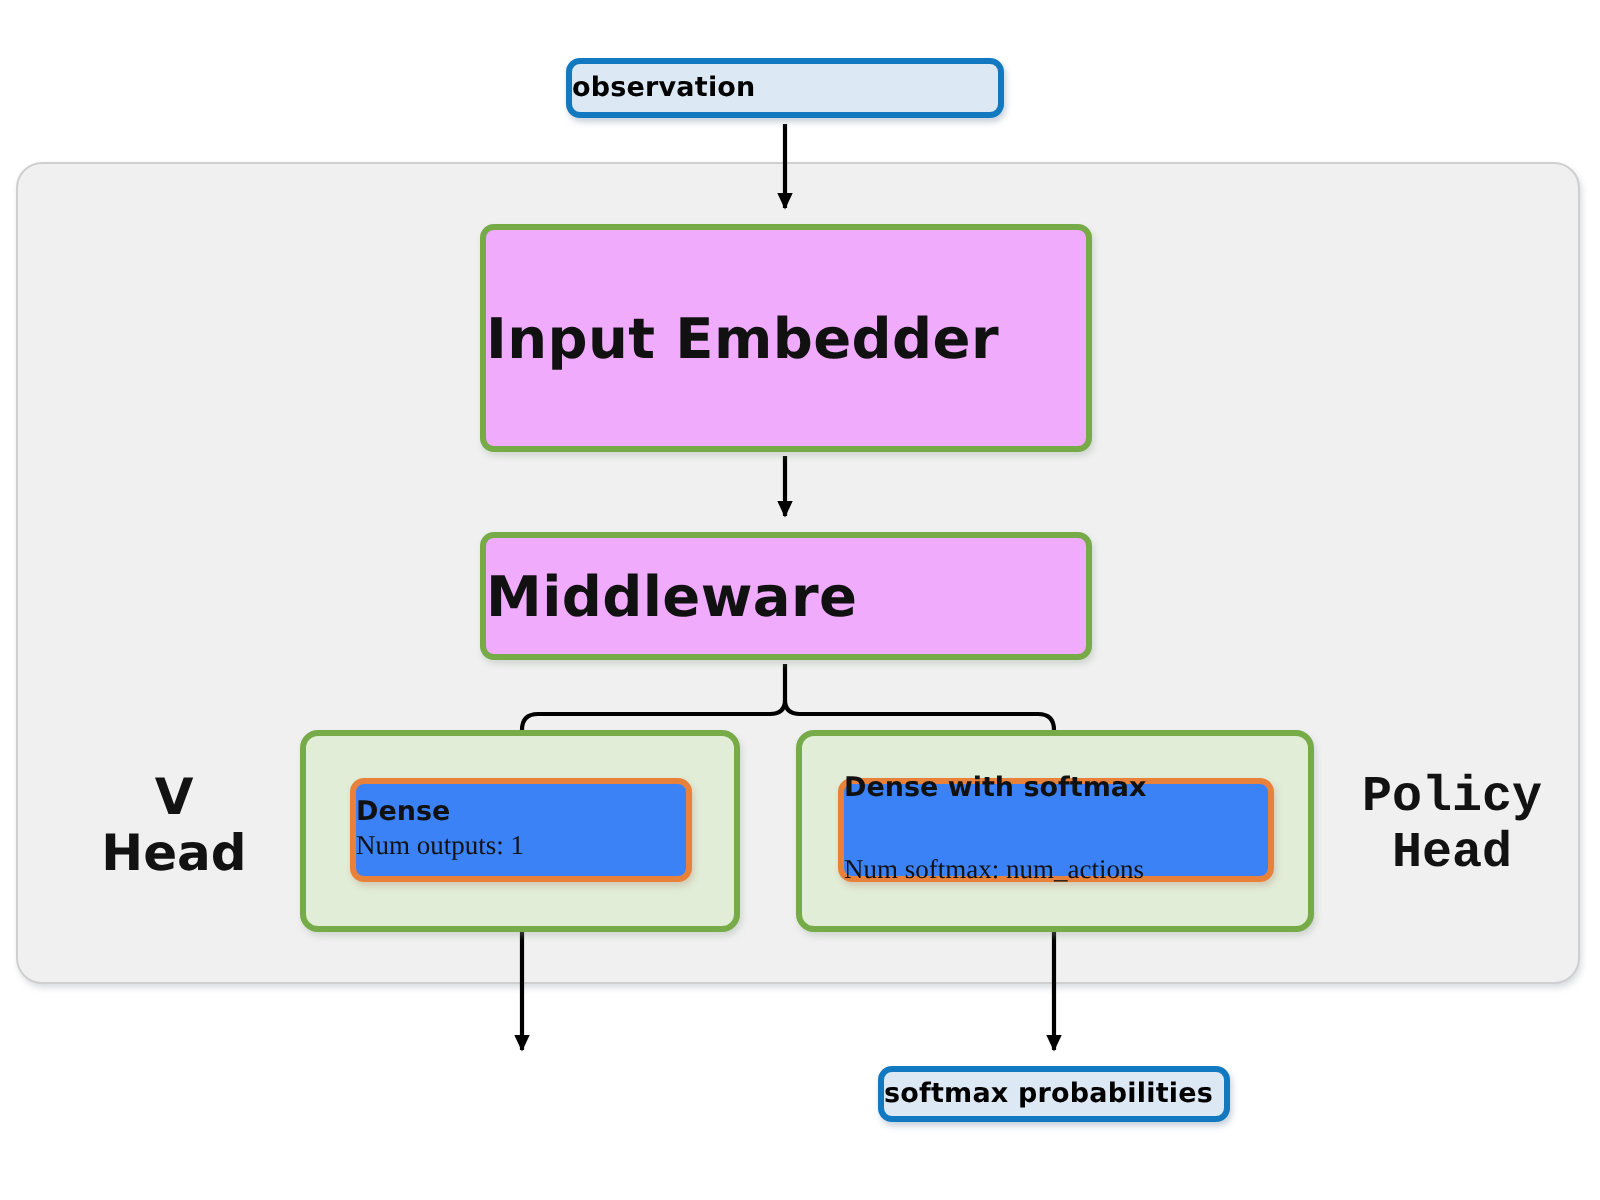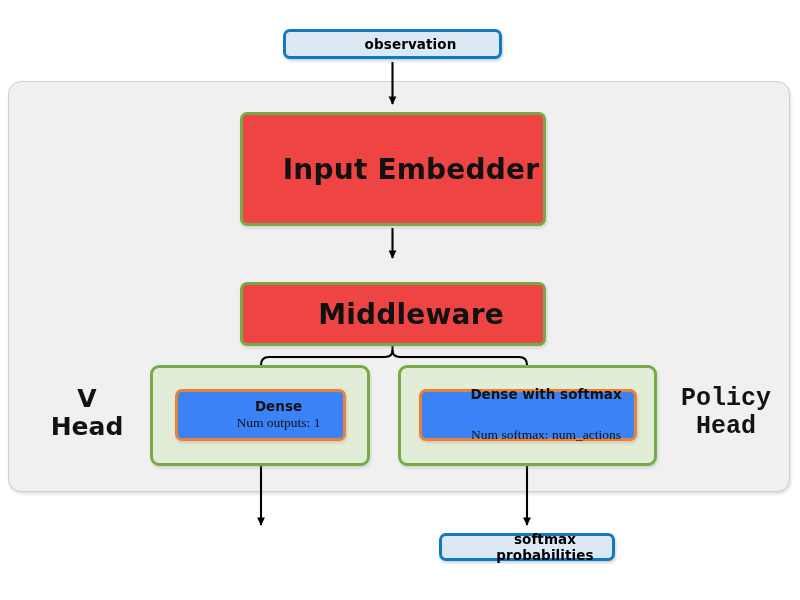--- a/index.html
+++ b/index.html
@@ -21,24 +21,23 @@
     top: 0;
     width: 800px;
     height: 600px;
     pointer-events: none;
   }
   .node {
     position: absolute;
     box-sizing: border-box;
     display: flex;
     flex-direction: column;
-    align-items: center;
+    align-items: flex-start;
     justify-content: center;
     text-align: center;
-    padding-left: 36px;
   }
 
   
   #outer-panel {
     left: 8px;
     top: 81px;
     width: 782px;
     height: 411px;
     background: #f0f0f0;
     border: 1px solid #cfcfcf;
@@ -53,21 +52,21 @@
     border-radius: 7px;
     color: #000000;
     font-size: 13.5px;
     font-weight: bold;
     letter-spacing: 0.1px;
     box-shadow: 1px 2px 3px rgba(130,150,175,0.45);
   }
 
   
   .green-box {
-    background: #ef4444;
+    background: #f0abfc;
     border: 3px solid #76ab48;
     border-radius: 7px;
     color: #111111;
     box-shadow: 1px 2px 3px rgba(150,165,150,0.35);
   }
   .green-box .big-label {
     font-size: 28px;
     font-weight: bold;
     letter-spacing: 0.2px;
   }
@@ -106,21 +105,21 @@
     text-align: center;
     font-size: 25px;
     font-weight: bold;
     color: #121212;
     line-height: 1.12;
     white-space: pre-line;
   }
 
   #observation-box { left: 283px; top: 29px;  width: 219px; height: 30px; }
   #input-embedder-box { left: 240px; top: 112px; width: 306px; height: 114px; }
-  #middleware-box { left: 240px; top: 282px; width: 306px; height: 64px; }
+  #middleware-box { left: 240px; top: 266px; width: 306px; height: 64px; }
 
   #v-head-group     { left: 150px; top: 365px; width: 220px; height: 101px; }
   #policy-head-group{ left: 398px; top: 365px; width: 259px; height: 101px; }
 
   #v-dense-box      { left: 175px; top: 389px; width: 171px; height: 52px; }
   #policy-dense-box { left: 419px; top: 389px; width: 218px; height: 52px; gap: 24px; }
 
   #v-head-caption      { left: 32px;  top: 385px; width: 110px; }
   #policy-head-caption { left: 662px; top: 385px; width: 128px; font-family: Liberation Mono, monospace; }
 

